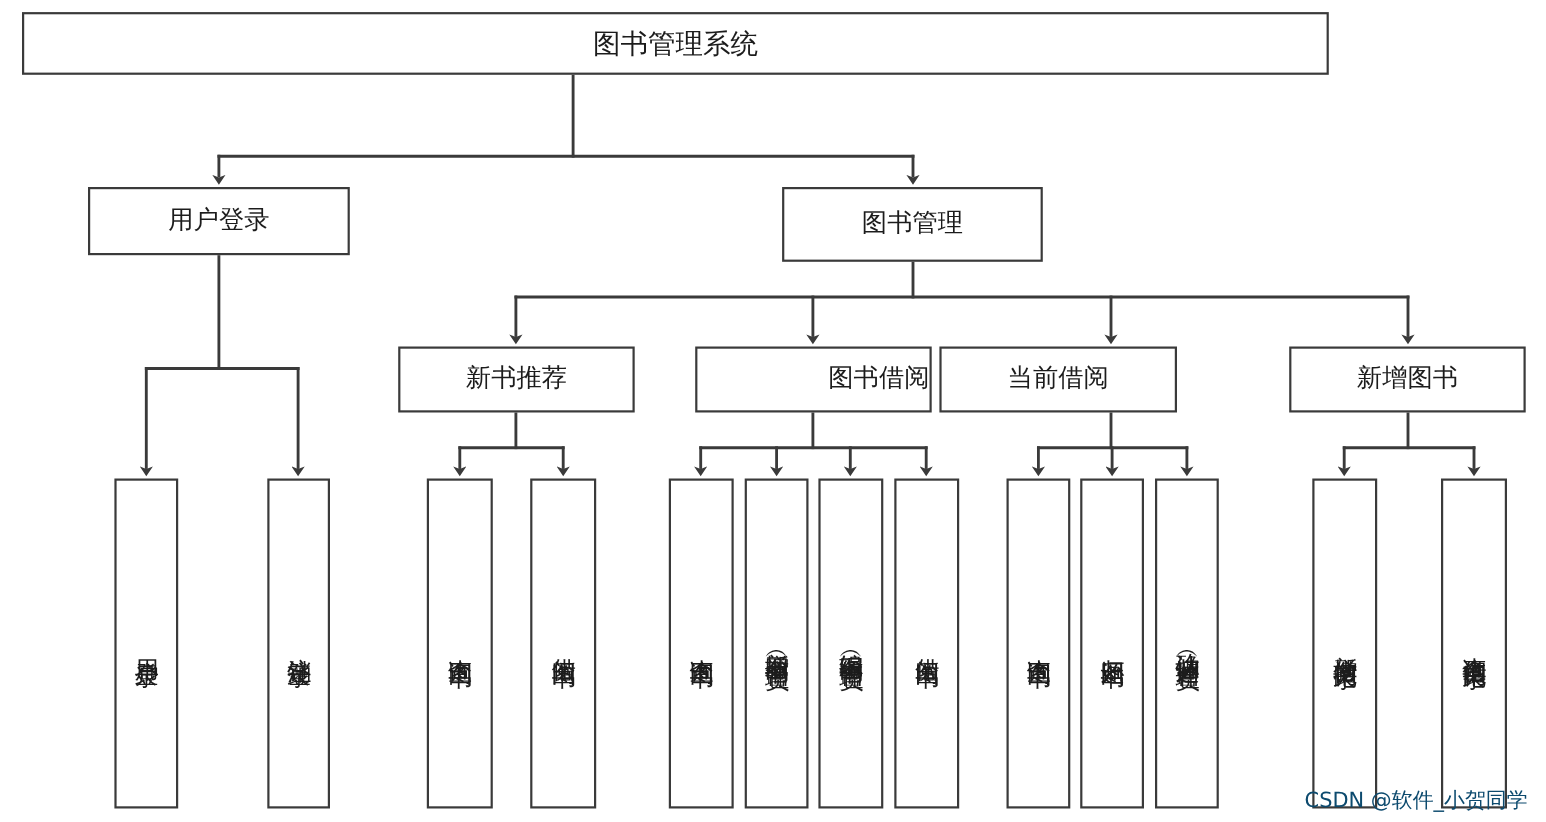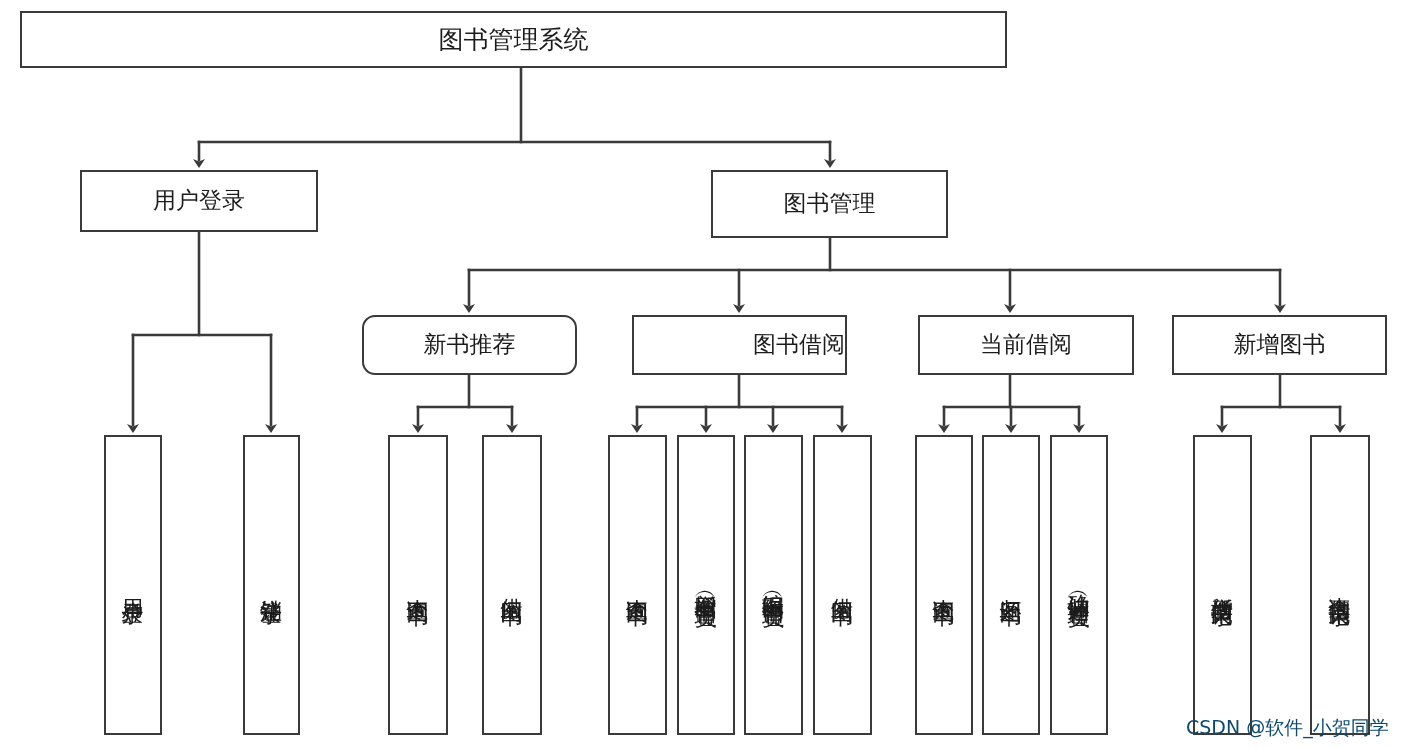--- a/index.html
+++ b/index.html
@@ -113,38 +113,38 @@
       <path d="M1011,407 L1011,425" marker-end="url(#arrow)"></path>
       <path d="M1079,407 L1079,425" marker-end="url(#arrow)"></path>
 
       <path d="M1280,375 L1280,407"></path>
       <path d="M1222,407 L1340,407"></path>
       <path d="M1222,407 L1222,425" marker-end="url(#arrow)"></path>
       <path d="M1340,407 L1340,425" marker-end="url(#arrow)"></path>
     </g>
   </svg>
 
-  <div class="node lv0" style="left:20px;top:11px;width:987px;height:57px;text-align:right;">
+  <div class="node lv0" style="left:20px;top:11px;width:1188px;height:57px;text-align:right;">
     <span class="node-label">图书管理系统</span>
   </div>
 
   <div class="node lv1" style="left:80px;top:170px;width:238px;height:62px;">
     <span class="node-label">用户登录</span>
   </div>
   <div class="node lv1" style="left:711px;top:170px;width:237px;height:68px;">
     <span class="node-label">图书管理</span>
   </div>
 
-  <div class="node lv2" style="left:362px;top:315px;width:215px;height:60px;border-radius:13px;">
+  <div class="node lv2" style="left:362px;top:315px;width:215px;height:60px;">
     <span class="node-label">新书推荐</span>
   </div>
   <div class="node lv2" style="left:632px;top:315px;width:215px;height:60px;justify-content:flex-end;">
     <span class="node-label">图书借阅</span>
   </div>
-  <div class="node lv2" style="left:918px;top:315px;width:216px;height:60px;">
+  <div class="node lv2" style="left:854px;top:315px;width:216px;height:60px;">
     <span class="node-label">当前借阅</span>
   </div>
   <div class="node lv2" style="left:1172px;top:315px;width:215px;height:60px;">
     <span class="node-label">新增图书</span>
   </div>
 
   <div class="node leaf" style="left:104px;top:435px;width:58px;height:300px;">
     <span class="node-label">用户登录</span>
   </div>
   <div class="node leaf" style="left:243px;top:435px;width:57px;height:300px;">

